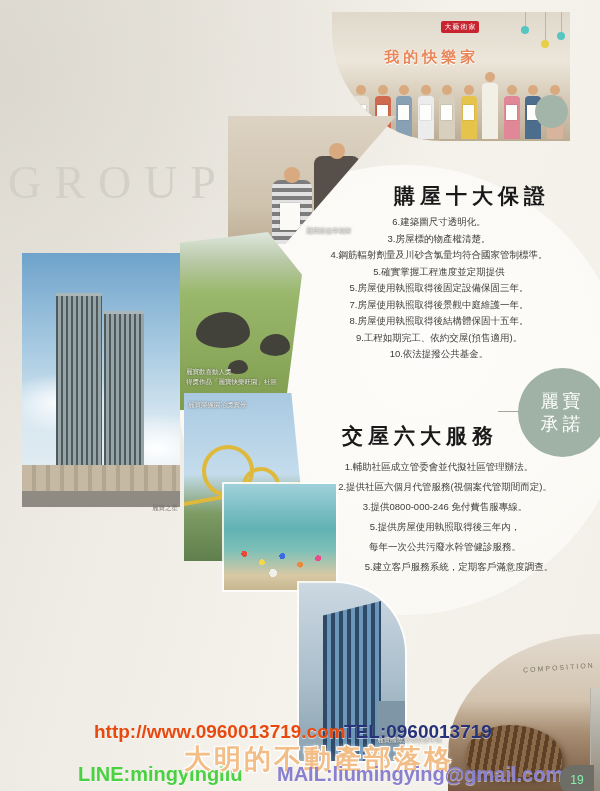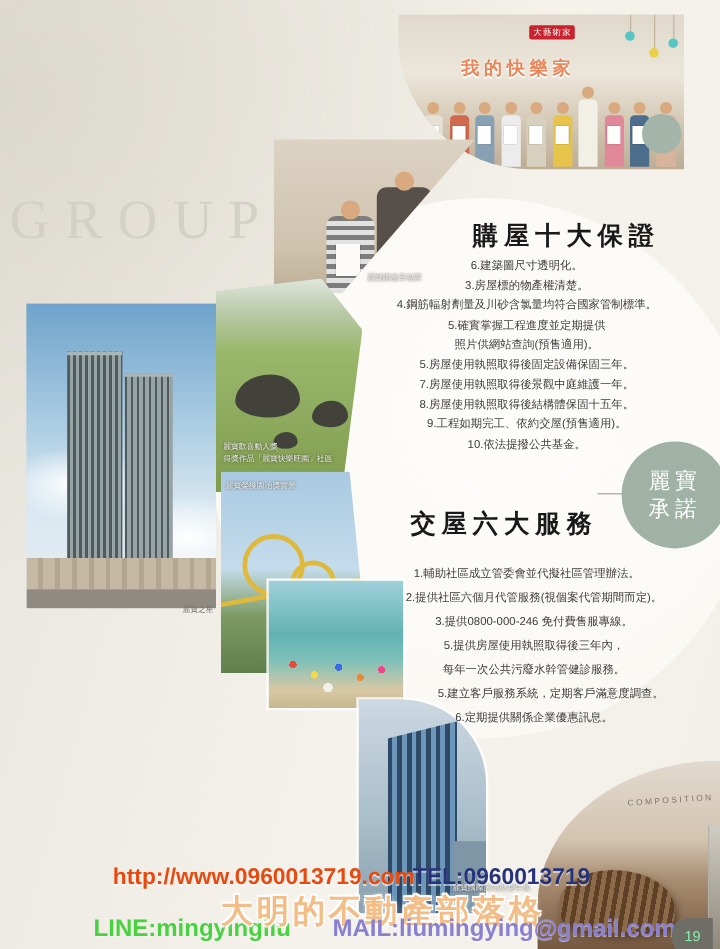--- a/index.html
+++ b/index.html
@@ -19,21 +19,21 @@
       background:radial-gradient(circle at 55% 40%, #fefdfb 0%, #faf8f3 80%);}
 
   
   .sec-title{color:#191919;font-weight:700;font-size:21px;letter-spacing:5px;}
   .g-title{left:394px;top:182px;}
   .s-title{left:342px;top:422px;}
   .list{color:#3d3d3b;font-size:9.5px;text-align:center;}
   .g-list{left:296px;top:214px;width:286px;line-height:16.5px;}
   .s-list{left:306px;top:457px;width:278px;line-height:20px;}
   .s-list div:nth-child(6){transform:translateX(14px);}
-  .s-list div:nth-child(1){transform:translateX(-6px);margin-top:12px;}
+  .s-list div:nth-child(1){transform:translateX(-6px);}
 
   
   .cap{position:absolute;font-size:6.5px;color:#f4f2ee;text-shadow:0 0 2px rgba(30,30,30,.9);white-space:nowrap;}
 
   
   .photo-building{left:22px;top:253px;width:158px;height:254px;overflow:hidden;
       background:linear-gradient(180deg,#6fa3cb 0%,#a9cbe2 38%,#d9e8f1 68%,#e7eef2 100%);}
   .cloud{position:absolute;background:radial-gradient(closest-side,#ffffff 0%,rgba(255,255,255,0) 100%);border-radius:50%;}
   .cloud.c1{left:-20px;top:120px;width:120px;height:60px;}
   .cloud.c2{left:70px;top:160px;width:130px;height:70px;}
@@ -228,37 +228,35 @@
     <div class="wall-text">COMPOSITION</div>
     <div class="sculpture"></div>
   </div>
 
   <div class="abs sec-title g-title">購屋十大保證</div>
   <div class="abs list g-list">
       <div>6.建築圖尺寸透明化。</div>
       <div>3.房屋標的物產權清楚。</div>
       <div>4.鋼筋輻射劑量及川砂含氯量均符合國家管制標準。</div>
       <div>5.確實掌握工程進度並定期提供</div>
-      <div>照片供網站查詢(預售適用)。</div>
       <div>5.房屋使用執照取得後固定設備保固三年。</div>
       <div>7.房屋使用執照取得後景觀中庭維護一年。</div>
       <div>8.房屋使用執照取得後結構體保固十五年。</div>
       <div>9.工程如期完工、依約交屋(預售適用)。</div>
       <div>10.依法提撥公共基金。</div>
     </div>
 
   <div class="abs sec-title s-title">交屋六大服務</div>
   <div class="abs list s-list">
       <div>1.輔助社區成立管委會並代擬社區管理辦法。</div>
       <div>2.提供社區六個月代管服務(視個案代管期間而定)。</div>
       <div>3.提供0800-000-246 免付費售服專線。</div>
       <div>5.提供房屋使用執照取得後三年內，</div>
       <div>每年一次公共污廢水幹管健診服務。</div>
       <div>5.建立客戶服務系統，定期客戶滿意度調查。</div>
-      <div>6.定期提供關係企業優惠訊息。</div>
     </div>
 
   <div class="abs promise-line"></div>
   <div class="abs promise-circle">
     <span>麗寶</span>
     <span>承諾</span>
   </div>
   <div class="abs green-dot"></div>
 
   <div class="wm wm-url">http://www.0960013719.com</div>

